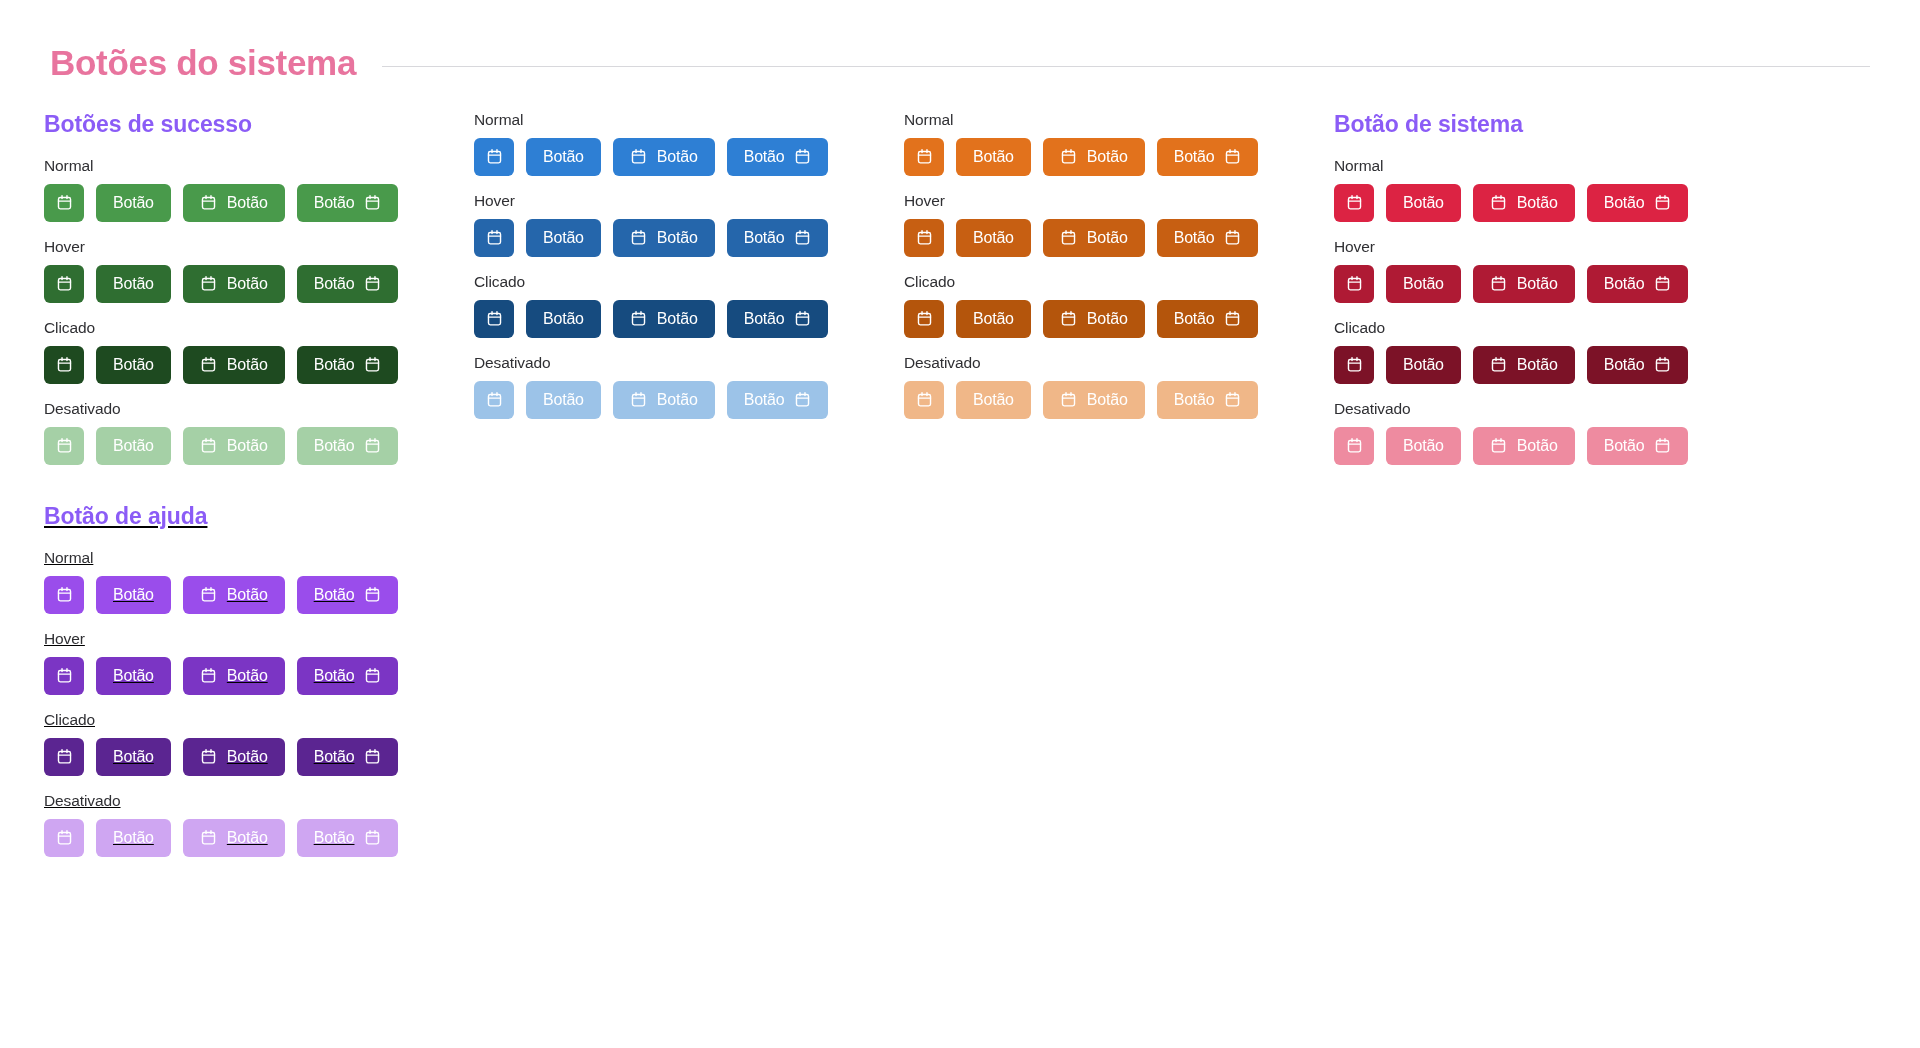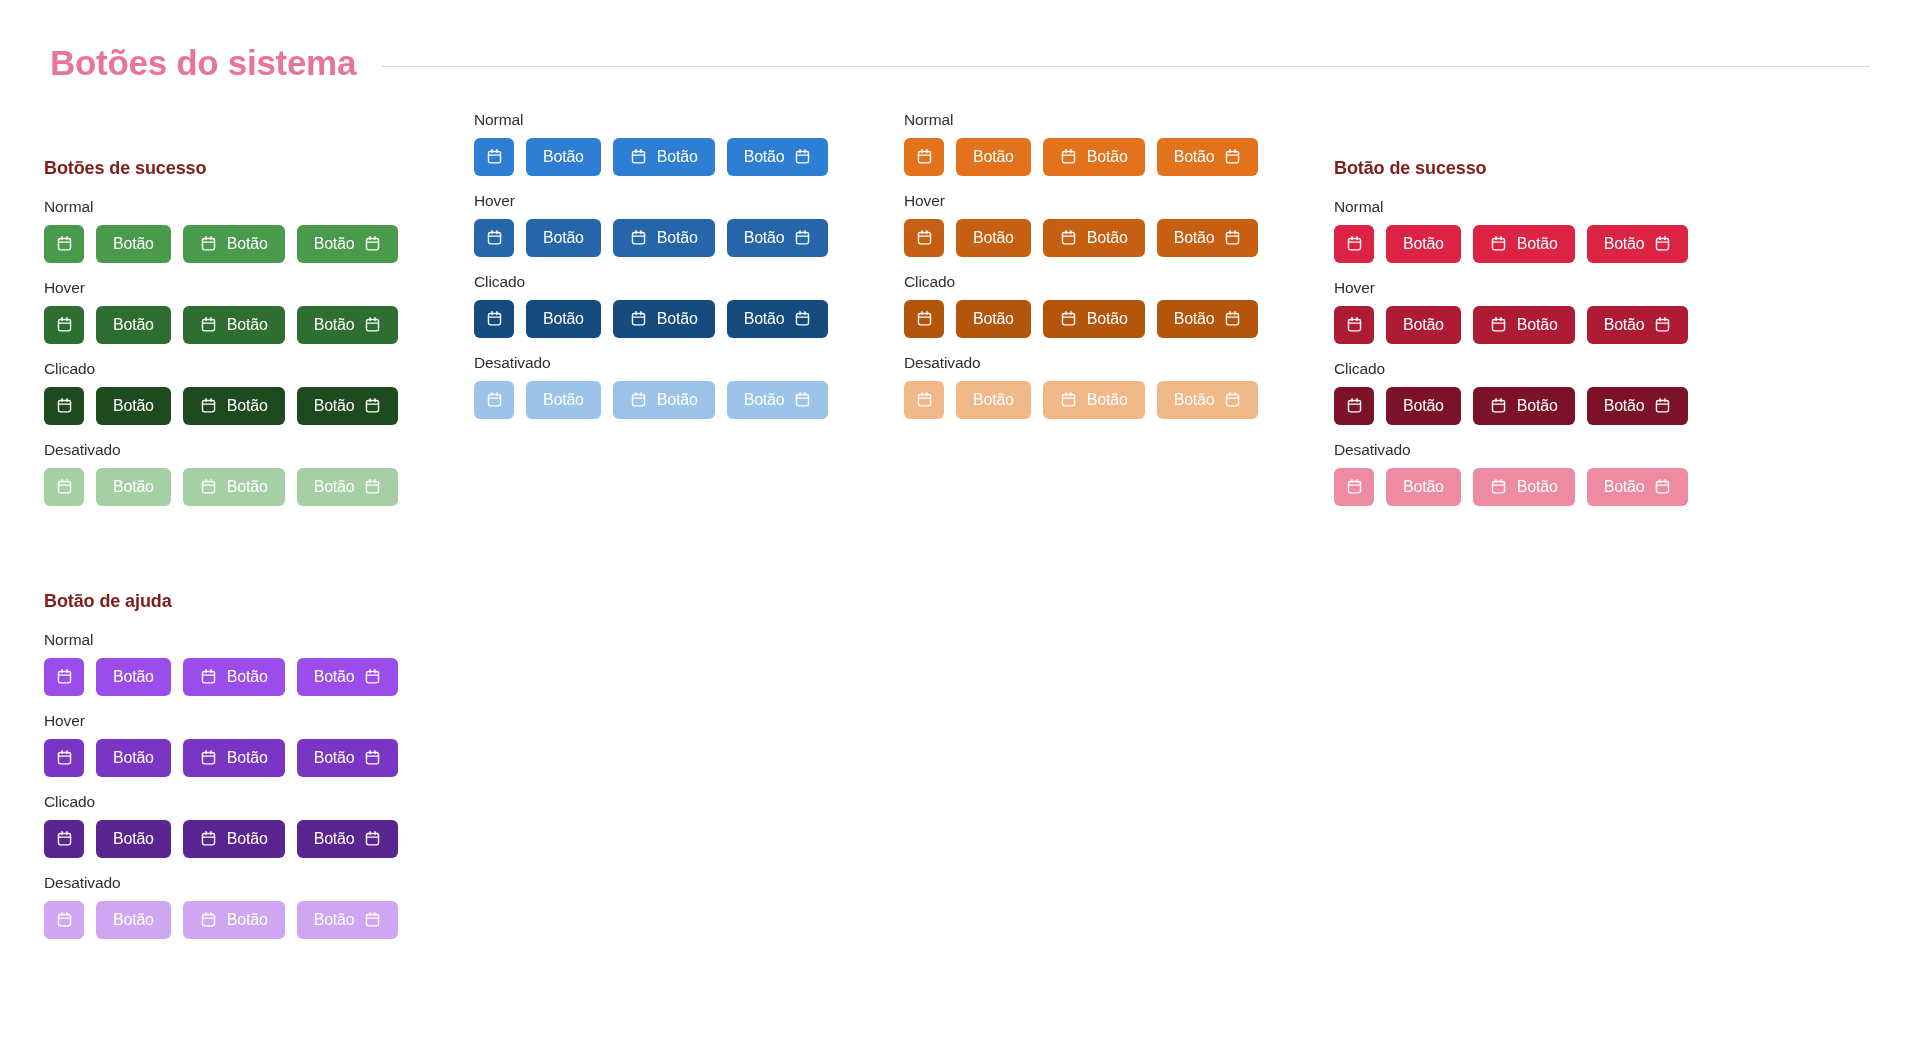--- a/index.html
+++ b/index.html
@@ -46,31 +46,31 @@
 
   
   .groups {
     display: grid;
     grid-template-columns: 430px 430px 430px 430px;
     padding: 0 44px;
     margin-top: 28px;
   }
   .groups.second-row {
     margin-top: 38px;
+    text-decoration: underline;
   }
 
   .group { padding-left: 0; }
 
   .group-title {
-    font-size: 18px;
+    font-size: 23px;
     font-weight: bold;
-    color: #7f1d1d;
+    color: #8b5cf6;
     margin-bottom: 19px;
     letter-spacing: -0.1px;
-    margin-top: 47px;
   }
 
   .state-label {
     font-size: 15.5px;
     color: #2f2f33;
     margin-bottom: 9px;
     letter-spacing: -0.1px;
   }
 
   .state-block { margin-bottom: 16px; }
@@ -610,21 +610,21 @@
                   <line x1="3.5" y1="10" x2="20.5" y2="10"></line>
                   <line x1="8.5" y1="2.5" x2="8.5" y2="6.5"></line>
                   <line x1="15.5" y1="2.5" x2="15.5" y2="6.5"></line>
                 </svg>
               </span>
             </button>
           </div>
         </div>
       </div>
       <div class="group">
-        <div class="group-title">Botão de sucesso</div>
+        <div class="group-title">Botão de sistema</div>
         <div class="state-block">
           <div class="state-label">Normal</div>
           <div class="btn-row">
             <button class="btn icon-only" style="background: rgb(220, 35, 67);">
               <span class="ico">
                 <svg viewBox="0 0 24 24" fill="none" stroke="currentColor" stroke-width="2" stroke-linecap="round" stroke-linejoin="round">
                   <rect x="3.5" y="5" width="17" height="16" rx="2.5"></rect>
                   <line x1="3.5" y1="10" x2="20.5" y2="10"></line>
                   <line x1="8.5" y1="2.5" x2="8.5" y2="6.5"></line>
                   <line x1="15.5" y1="2.5" x2="15.5" y2="6.5"></line>

